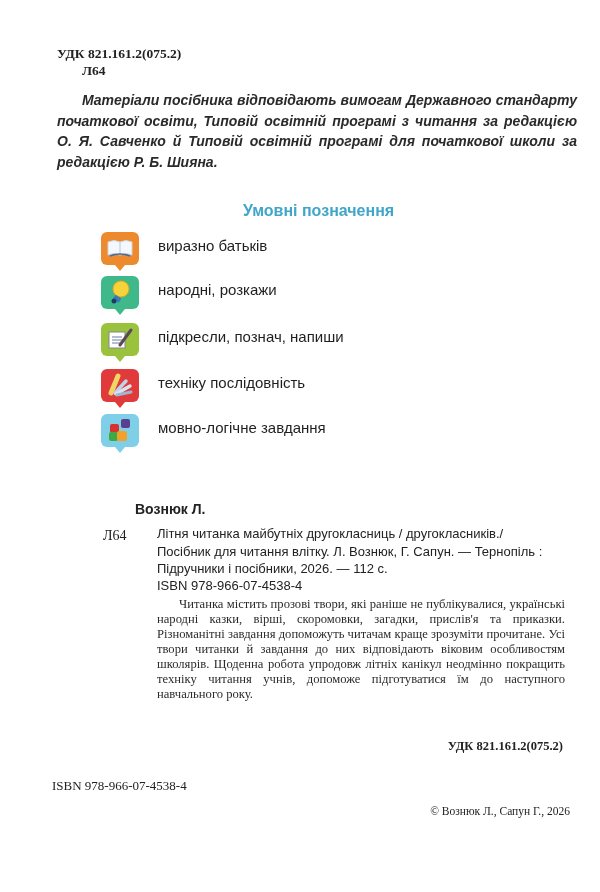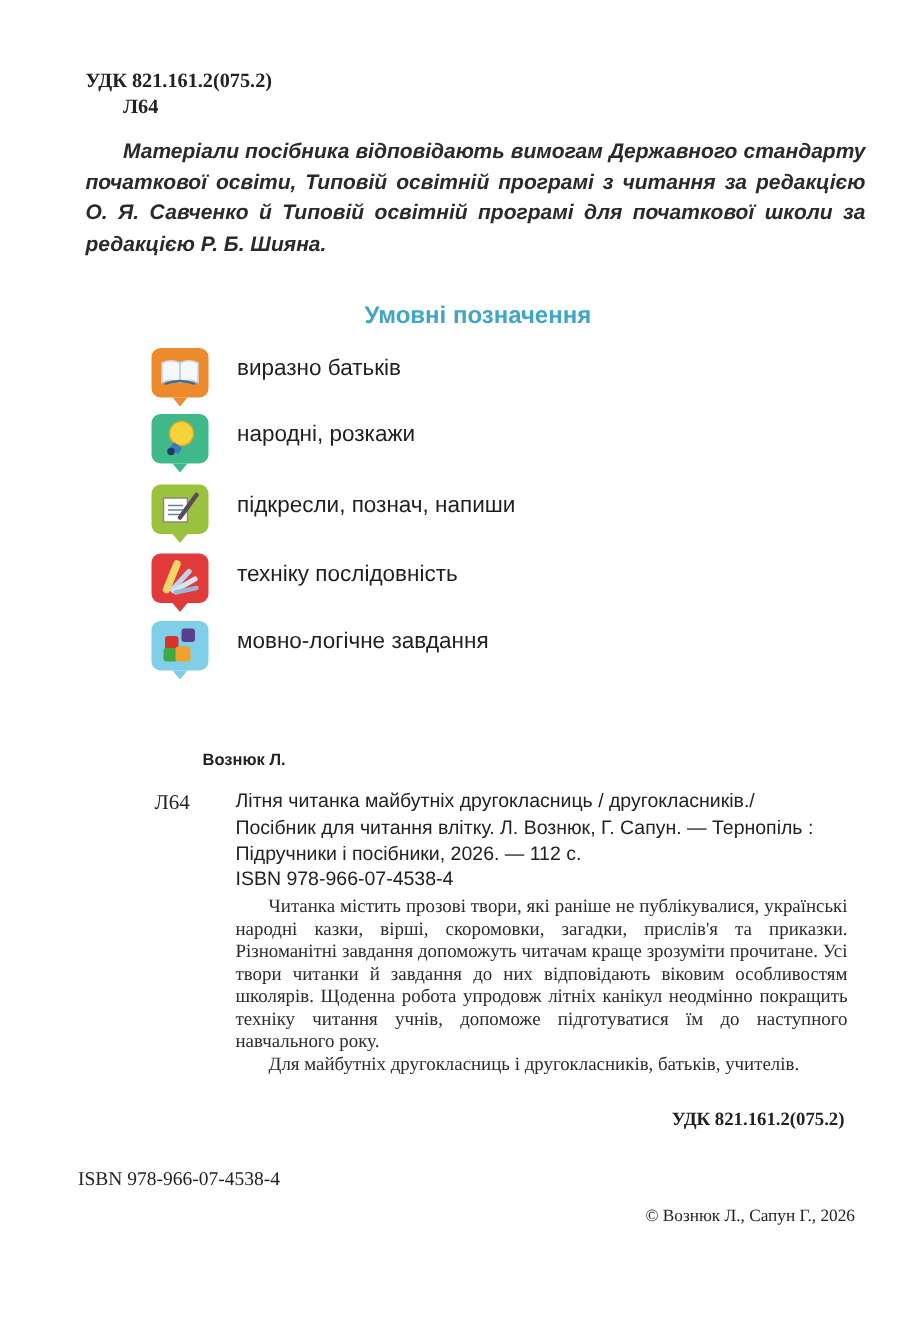--- a/index.html
+++ b/index.html
@@ -11,21 +11,21 @@
 
     .intro { position: absolute; left: 57px; top: 90px; width: 520px; font-family: Liberation Sans, sans-serif; font-style: italic; font-weight: bold; font-size: 14px; line-height: 20.5px; color: #2a2a2a; text-align: justify; text-indent: 25px; }
 
     .legend-title { position: absolute; left: 243px; top: 202px; font-family: "Liberation Sans", sans-serif; font-size: 16px; color: #3fa6c9; font-weight: bold; }
 
     .legend-item { position: absolute; left: 101px; height: 38px; display: flex; align-items: center; }
     .legend-icon { position: relative; width: 38px; height: 33px; border-radius: 6px; display: flex; align-items: center; justify-content: center; }
     .legend-icon::after { content: ""; position: absolute; left: 50%; bottom: -6px; margin-left: -5px; border-left: 5px solid transparent; border-right: 5px solid transparent; border-top: 6px solid var(--c); }
     .legend-label { position: absolute; left: 57px; top: 8px; white-space: nowrap; font-family: "Liberation Sans", sans-serif; font-size: 15px; color: #1f1f1f; }
 
-    .author { position: absolute; left: 135px; top: 501px; font-family: "Liberation Sans", sans-serif; font-weight: bold; font-size: 11px; color: #222; }
+    .author { position: absolute; left: 135px; top: 501px; font-family: "Liberation Sans", sans-serif; font-weight: bold; font-size: 14px; color: #222; }
     .l64-code { position: absolute; left: 103px; top: 528px; font-family: "Liberation Serif", serif; font-size: 14px; color: #222; }
     .bib { position: absolute; left: 135px; top: 525px; width: 420px; font-family: "Liberation Sans", sans-serif; font-size: 13px; line-height: 17.5px; color: #222; }
     .bib .first { padding-left: 22px; display: block; }
     .isbn-line { position: absolute; left: 157px; top: 578px; font-family: "Liberation Sans", sans-serif; font-size: 13px; color: #222; }
 
     .annotation { position: absolute; left: 157px; top: 597px; width: 408px; font-family: "Liberation Serif", serif; font-size: 12.6px; line-height: 15px; color: #2b2b2b; text-align: justify; }
     .annotation p { text-indent: 22px; }
     .udk-bottom { position: absolute; right: 37px; top: 739px; font-family: "Liberation Serif", serif; font-weight: bold; font-size: 12.5px; color: #222; }
 
     .isbn-bottom { position: absolute; left: 52px; top: 778px; font-family: "Liberation Serif", serif; font-size: 13px; color: #222; }
@@ -104,18 +104,17 @@
 
 <div class="author">Вознюк Л.</div>
 <div class="l64-code">Л64</div>
 <div class="bib">
   <span class="first">Літня читанка майбутніх другокласниць / другокласників./ Посібник для читання влітку. Л. Вознюк, Г. Сапун. — Тернопіль : Підручники і посібники, 2026. — 112 с.</span>
 </div>
 <div class="isbn-line">ISBN 978-966-07-4538-4</div>
 
 <div class="annotation">
   <p>Читанка містить прозові твори, які раніше не публікувалися, українські народні казки, вірші, скоромовки, загадки, прислів'я та приказки. Різноманітні завдання допоможуть читачам краще зрозуміти прочитане. Усі твори читанки й завдання до них відповідають віковим особливостям школярів. Щоденна робота упродовж літніх канікул неодмінно покращить техніку читання учнів, допоможе підготуватися їм до наступного навчального року.</p>
-  <p>Для майбутніх другокласниць і другокласників, батьків, учителів.</p>
 </div>
 <div class="udk-bottom">УДК 821.161.2(075.2)</div>
 
 <div class="isbn-bottom">ISBN 978-966-07-4538-4</div>
 <div class="copyright">© Вознюк Л., Сапун Г., 2026</div>
 
 </body></html>

